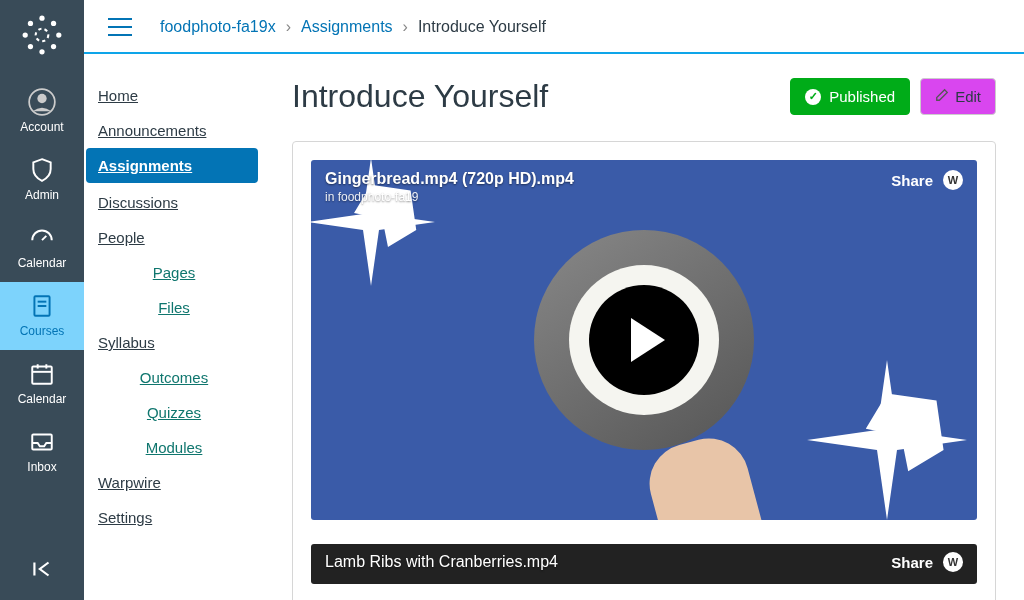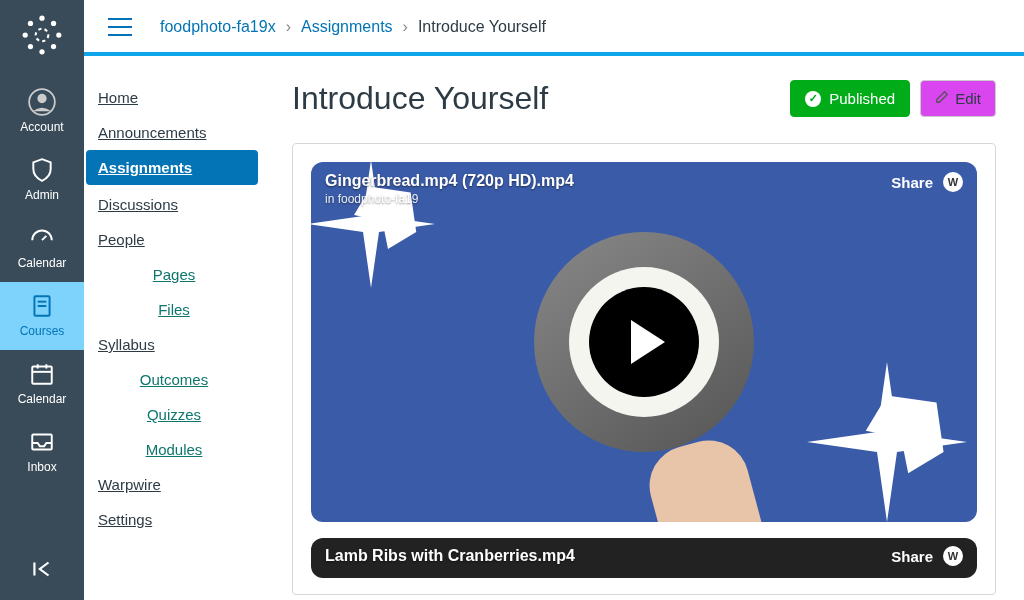--- a/index.html
+++ b/index.html
@@ -6,21 +6,21 @@
 body { font-family: -apple-system, BlinkMacSystemFont, "Segoe UI", Helvetica, Arial, sans-serif; background: #fff; overflow: hidden; }
 .app { display: flex; width: 1024px; height: 600px; }
 .global-nav { width: 84px; background: #394B58; display: flex; flex-direction: column; align-items: center; padding-top: 14px; position: relative; }
 .logo { width: 42px; height: 42px; margin-bottom: 22px; color: #fff; }
 .nav-item { width: 84px; display: flex; flex-direction: column; align-items: center; justify-content: center; padding: 10px 0 12px; cursor: pointer; color: #fff; }
 .nav-item.active { background: #7dd3fc; color: #0374B5; }
 .nav-item .icon { width: 28px; height: 28px; display: flex; align-items: center; justify-content: center; }
 .nav-item .label { font-size: 12px; margin-top: 4px; font-weight: 400; }
 .nav-collapse { margin-top: auto; margin-bottom: 14px; color: #fff; cursor: pointer; }
 .main { flex: 1; display: flex; flex-direction: column; overflow: hidden; }
-.topbar { display: flex; align-items: center; padding: 18px 24px 16px 24px; border-bottom: 4px solid #0ea5e9; }
+.topbar { display: flex; align-items: center; padding: 18px 24px 16px 24px; border-bottom: 2px solid #0ea5e9; }
 .hamburger { width: 24px; height: 18px; display: flex; flex-direction: column; justify-content: space-between; margin-right: 28px; cursor: pointer; }
 .hamburger span { height: 2px; background: #0374B5; }
 .breadcrumb { display: flex; align-items: center; font-size: 16px; }
 .breadcrumb a { color: #0374B5; text-decoration: none; cursor: pointer; }
 .breadcrumb .sep { margin: 0 10px; color: #888; }
 .breadcrumb .current { color: #2D3B45; }
 .body { flex: 1; display: flex; overflow: hidden; }
 .course-nav { width: 180px; padding: 24px 0 0 0; }
 .course-nav ul { list-style: none; }
 .course-nav li { padding: 9px 14px; font-size: 15px; cursor: pointer; color: #2D3B45; text-decoration: underline; }
@@ -29,34 +29,34 @@
 .content { flex: 1; overflow-y: auto; padding: 24px 28px; }
 .content-header { display: flex; align-items: center; margin-bottom: 26px; }
 .page-title { font-size: 32px; font-weight: 400; color: #2D3B45; }
 .actions { margin-left: auto; display: flex; gap: 10px; }
 .btn { display: inline-flex; align-items: center; padding: 9px 14px; border-radius: 4px; font-size: 15px; cursor: pointer; border: 1px solid; }
 .btn-published { background: #00AC18; border-color: #00AC18; color: #fff; }
 .btn-published .check { width: 16px; height: 16px; border-radius: 50%; background: #fff; color: #00AC18; display: inline-flex; align-items: center; justify-content: center; margin-right: 8px; font-size: 11px; font-weight: bold; }
 .btn-edit { background: #d946ef; border-color: #ccc; color: #2D3B45; }
 .btn-edit .pencil { margin-right: 6px; }
 .video-container { border: 1px solid #d6d6d6; border-radius: 4px; padding: 18px 18px 0 18px; }
-.video-card { position: relative; background: #3A5BA8; border-radius: 12px; margin-bottom: 16px; overflow: hidden; }
+.video-card { position: relative; background: #3A5BA8; border-radius: 3px; margin-bottom: 24px; overflow: hidden; }
 .video-card.first { height: 360px; }
 .video-card.second { height: 40px; }
 .video-overlay { position: absolute; top: 0; left: 0; right: 0; padding: 10px 14px; display: flex; justify-content: space-between; align-items: flex-start; color: #fff; z-index: 2; }
 .video-overlay .title-block .vtitle { font-size: 16px; font-weight: 600; text-shadow: 0 1px 2px rgba(0,0,0,0.5); }
 .video-overlay .title-block .vsub { font-size: 12px; opacity: 0.9; margin-top: 2px; text-shadow: 0 1px 2px rgba(0,0,0,0.5); }
 .video-overlay .share-block { display: flex; align-items: center; gap: 10px; font-size: 15px; font-weight: 600; }
 .video-overlay .w-badge { width: 20px; height: 20px; border-radius: 50%; background: #fff; color: #333; display: inline-flex; align-items: center; justify-content: center; font-size: 11px; font-weight: bold; }
 .video-bg { position: absolute; inset: 0; }
 .plate { position: absolute; border-radius: 50%; }
 .play-button { position: absolute; top: 50%; left: 50%; transform: translate(-50%,-50%); width: 110px; height: 110px; border-radius: 50%; background: #000; display: flex; align-items: center; justify-content: center; cursor: pointer; z-index: 3; }
 .play-button .triangle { width: 0; height: 0; border-left: 34px solid #fff; border-top: 22px solid transparent; border-bottom: 22px solid transparent; margin-left: 8px; }
 .video-card.second .video-overlay { align-items: center; padding: 8px 14px; }
-.video-card.second .vtitle-single { font-size: 16px; font-weight: 700; color: #fff; text-shadow: 0 1px 2px rgba(0,0,0,0.5); }
+.video-card.second .vtitle-single { font-size: 16px; font-weight: 400; color: #fff; text-shadow: 0 1px 2px rgba(0,0,0,0.5); }
 .hand { position: absolute; width: 100px; height: 140px; background: #E8C5A8; border-radius: 40px 40px 20px 20px; transform: rotate(-15deg); }
 </style>
 </head>
 <body>
 
 <div class="app">
   <nav class="global-nav">
     <div class="logo">
       <svg viewBox="0 0 40 40" fill="none">
           <circle cx="20" cy="20" r="6" stroke="#fff" stroke-width="2" stroke-dasharray="3 3"></circle>

